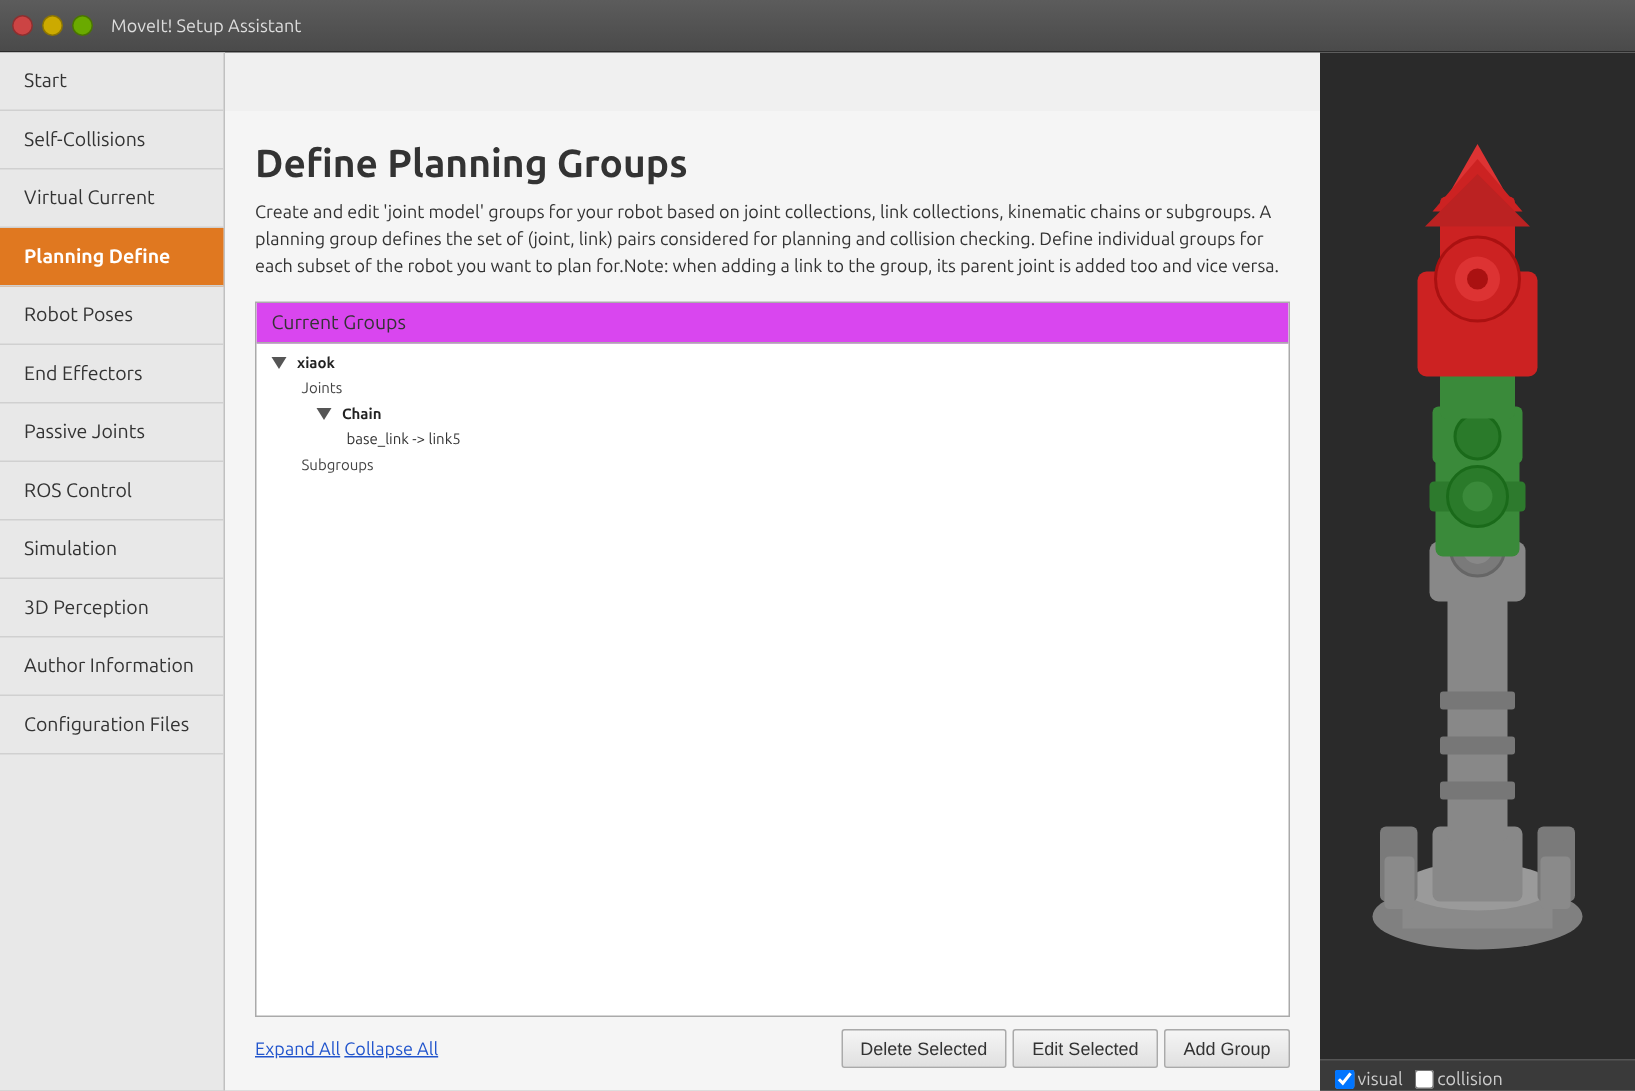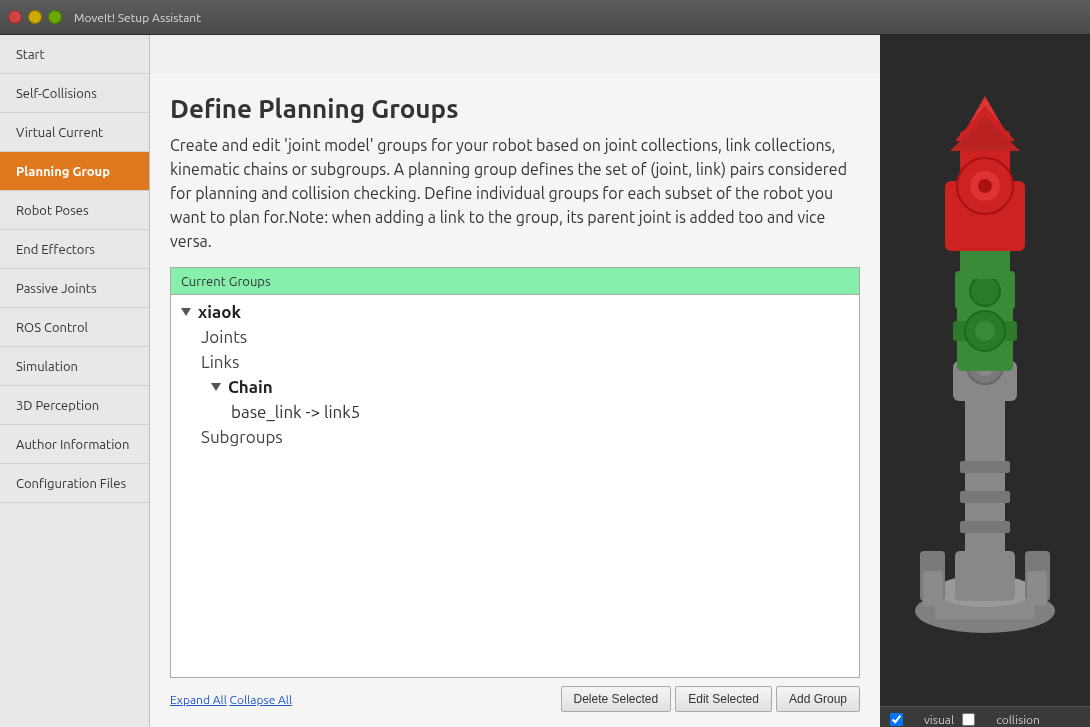--- a/index.html
+++ b/index.html
@@ -66,49 +66,49 @@
       overflow: hidden;
       margin-top: 39px;
     }
     .page-title {
       font-size: 26px;
       font-weight: bold;
       color: #333;
       margin-bottom: 10px;
     }
     .page-description {
-      font-size: 16px;
+      font-size: 12px;
       color: #333;
       line-height: 1.5;
       margin-bottom: 14px;
     }
     .groups-panel {
       flex: 1;
       border: 1px solid #aaa;
       background: white;
       display: flex;
       flex-direction: column;
       overflow: hidden;
     }
     .groups-header {
       padding: 6px 10px;
-      background: #86efac;
+      background: #d946ef;
       border-bottom: 1px solid #aaa;
       font-size: 13px;
       color: #333;
       font-weight: normal;
     }
     .groups-tree {
       flex: 1;
       overflow-y: auto;
       padding: 4px 0;
     }
     .tree-item {
       padding: 3px 10px;
-      font-size: 17px;
+      font-size: 10px;
       color: #222;
     }
     .tree-item.group-name {
       font-weight: bold;
       display: flex;
       align-items: center;
       gap: 4px;
     }
     .tree-item.level1 {
       padding-left: 30px;
@@ -188,21 +188,21 @@
       display: flex;
       align-items: center;
       gap: 8px;
       border-top: 1px solid #555;
     }
     .viewport-controls label {
       color: #ccc;
       font-size: 12px;
       display: flex;
       align-items: flex-start;
-      gap: 21px;
+      gap: 2px;
       cursor: pointer;
     }
     input[type=checkbox] {
       width: 13px; height: 13px;
     }
   </style>
 </head>
 <body>
 
 <div class="titlebar">
@@ -211,21 +211,21 @@
   <div class="titlebar-btn max"></div>
   <span class="titlebar-title">MoveIt! Setup Assistant</span>
 </div>
 
 <div class="app-body">
 
   <div class="sidebar">
     <div class="sidebar-item">Start</div>
     <div class="sidebar-item">Self-Collisions</div>
     <div class="sidebar-item">Virtual Current</div>
-    <div class="sidebar-item active">Planning Group</div>
+    <div class="sidebar-item active">Planning Define</div>
     <div class="sidebar-item">Robot Poses</div>
     <div class="sidebar-item">End Effectors</div>
     <div class="sidebar-item">Passive Joints</div>
     <div class="sidebar-item">ROS Control</div>
     <div class="sidebar-item">Simulation</div>
     <div class="sidebar-item">3D Perception</div>
     <div class="sidebar-item">Author Information</div>
     <div class="sidebar-item">Configuration Files</div>
   </div>
 
@@ -236,23 +236,20 @@
     <div class="groups-panel">
       <div class="groups-header">Current Groups</div>
       <div class="groups-tree">
 
         <div class="tree-item group-name">
           <span class="triangle-down"></span>
           <span>xiaok</span>
         </div>
         <div class="tree-item level1">
           <span>Joints</span>
-        </div>
-        <div class="tree-item level1">
-          <span>Links</span>
         </div>
         <div class="tree-item level2">
           <span class="triangle-down"></span>
           <span>Chain</span>
         </div>
         <div class="tree-item level3">
           <span>base_link -&gt; link5</span>
         </div>
         <div class="tree-item level1">
           <span>Subgroups</span>

